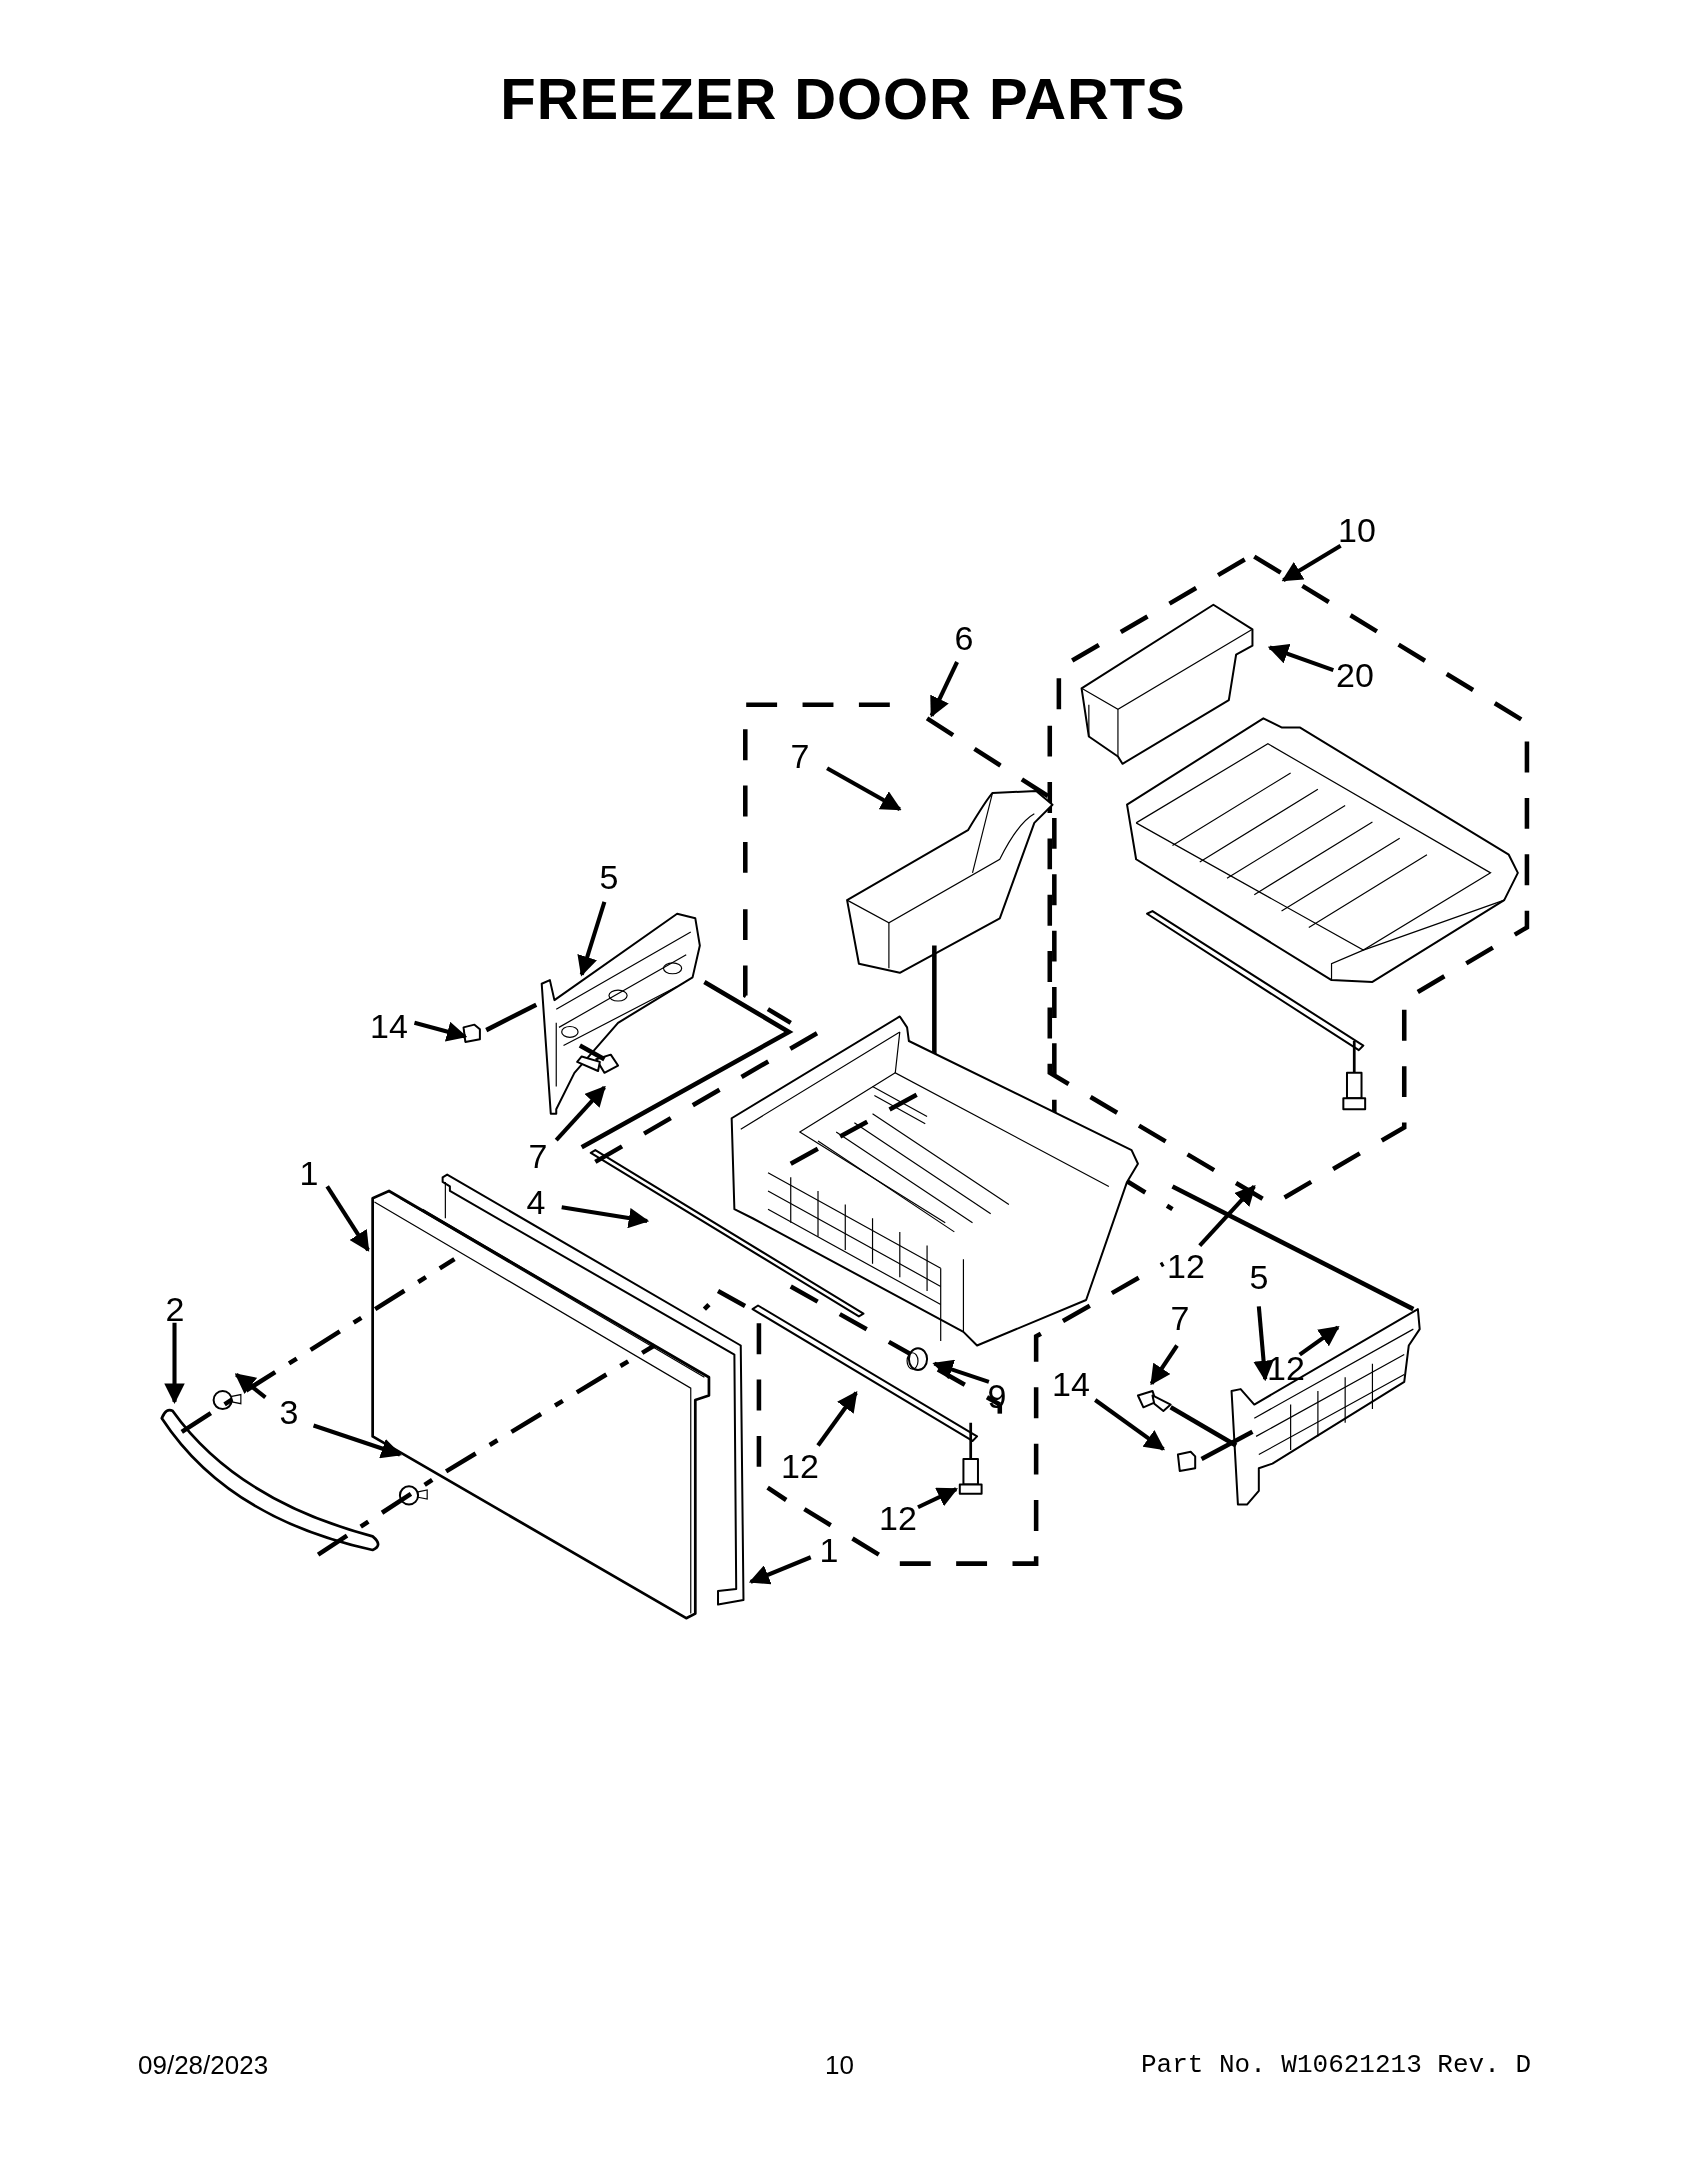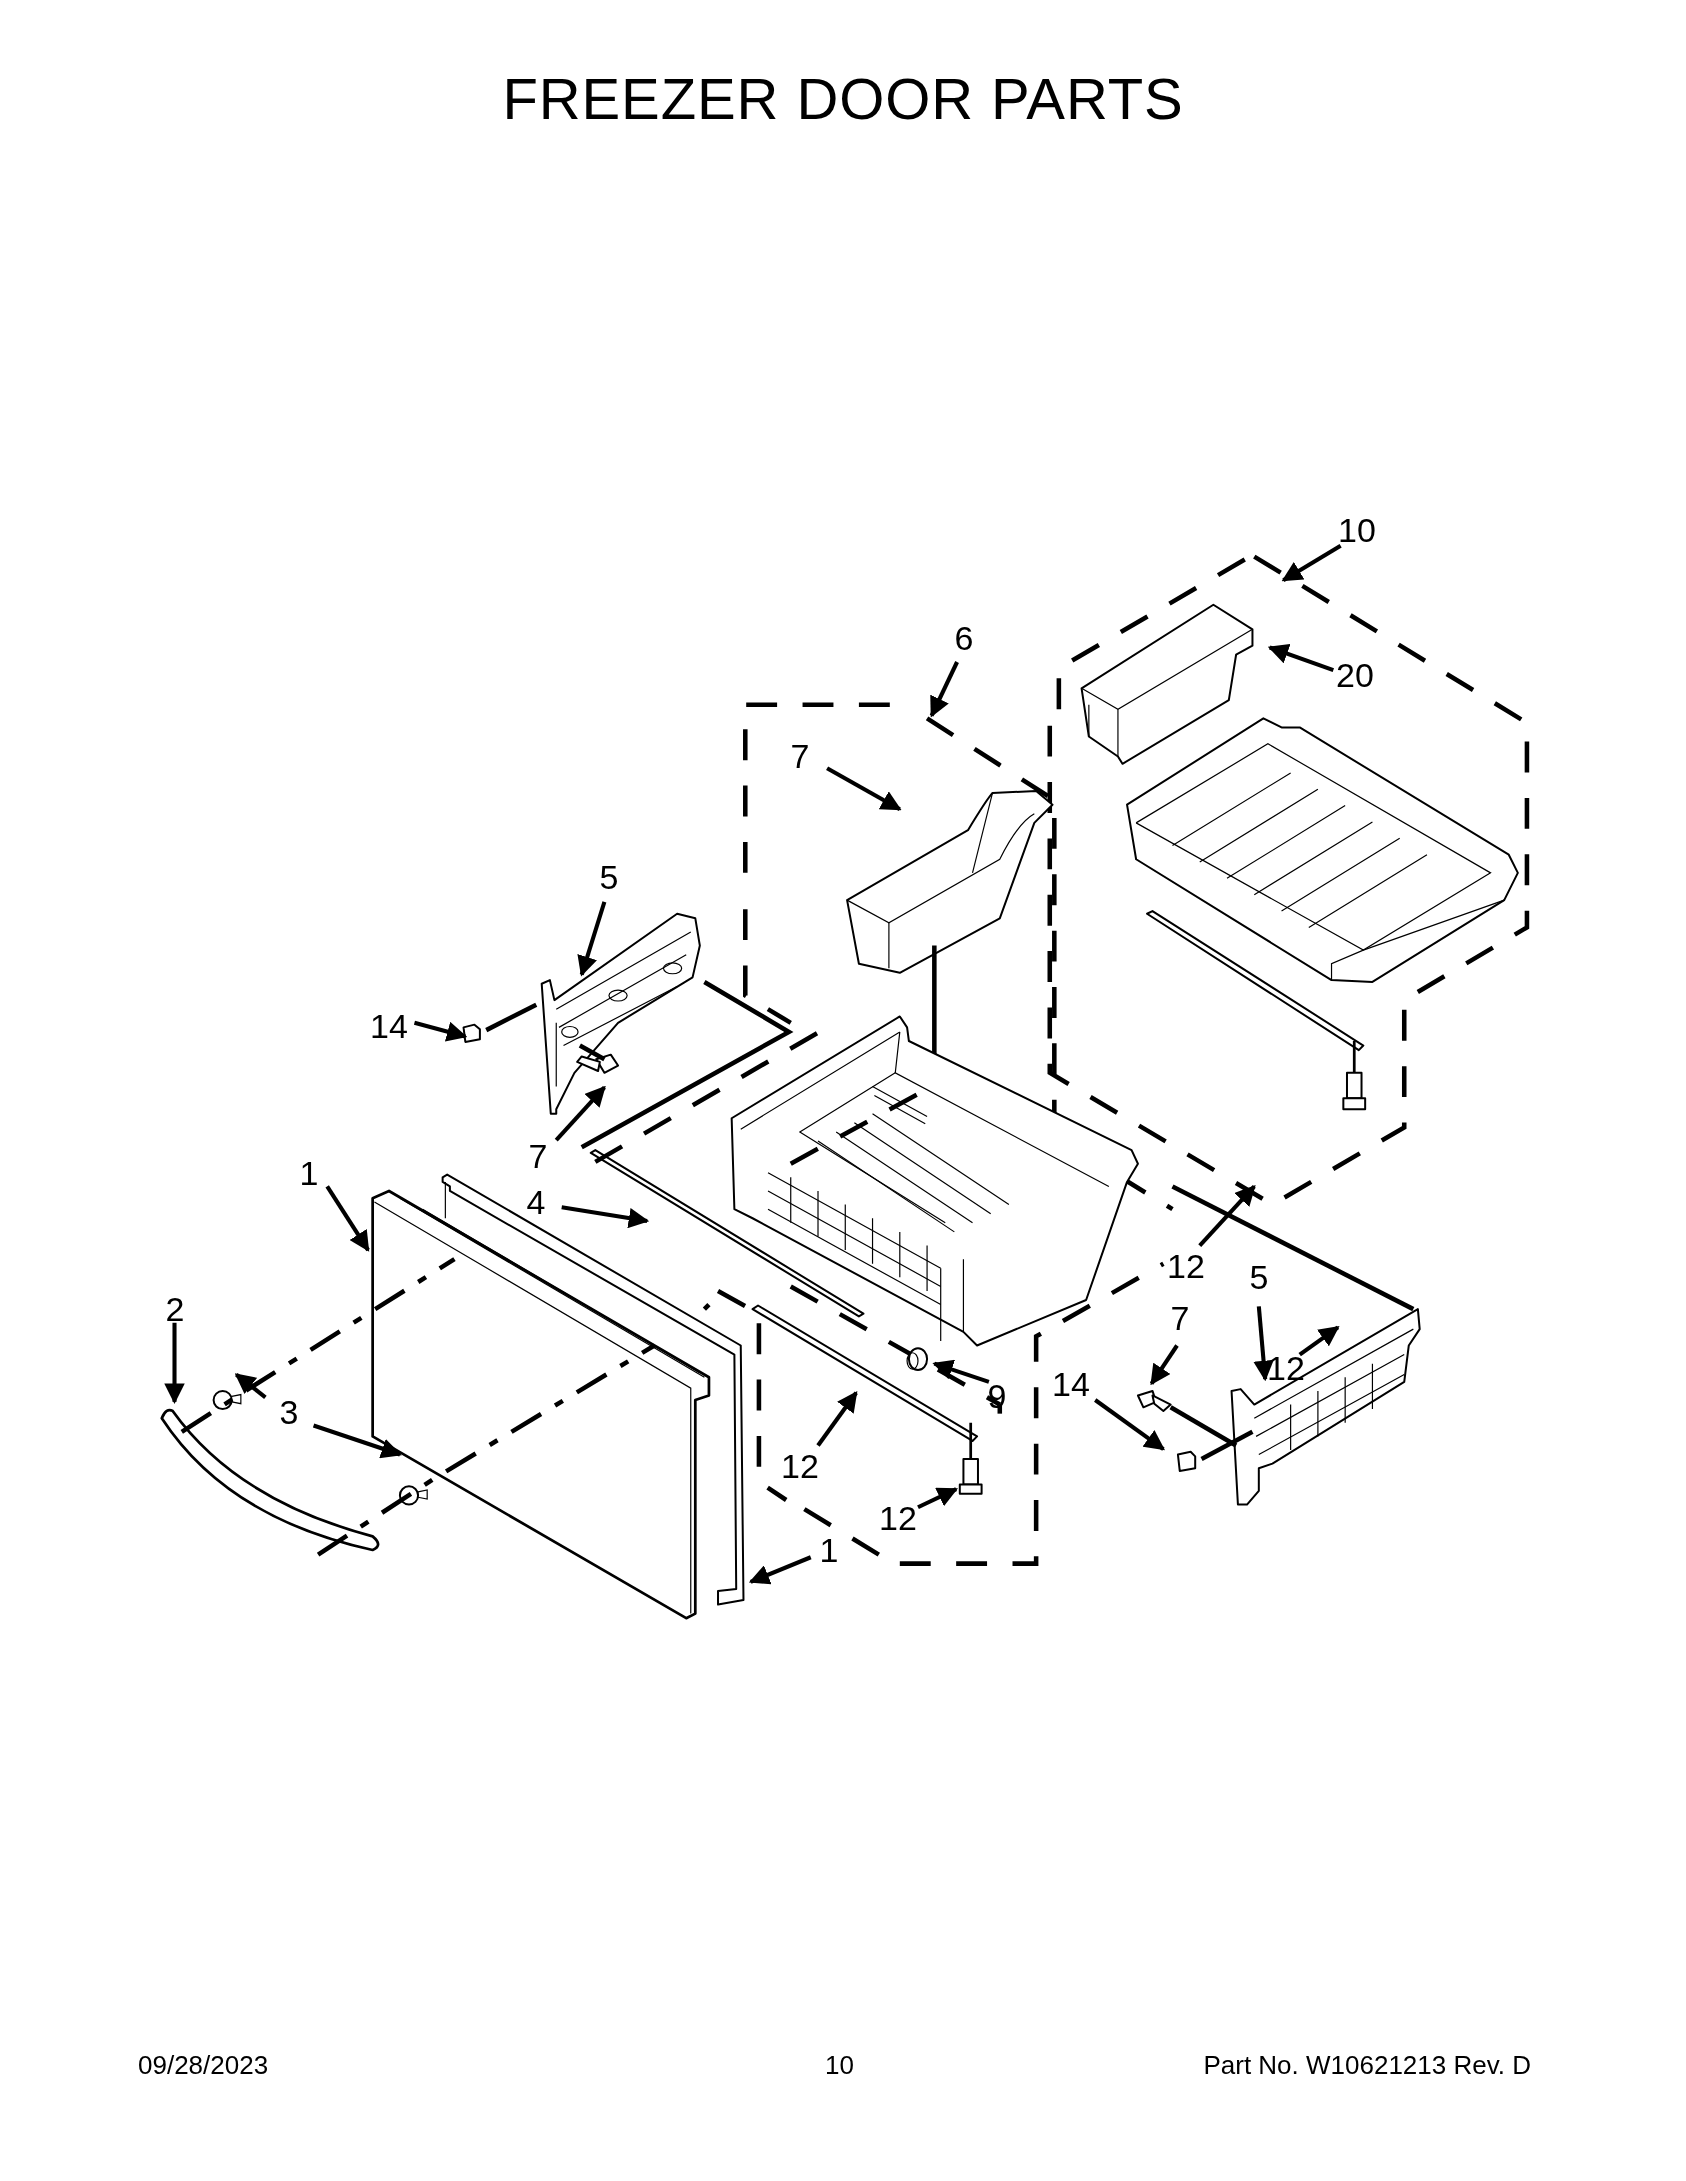--- a/index.html
+++ b/index.html
@@ -1,21 +1,21 @@
 <!DOCTYPE html>
 <html style="font-size:14.5px"><head>
 <meta charset="utf-8">
 <style>
   html, body { margin:0; padding:0; background:#ffffff; }
   body { width:1686px; height:2182px; position:relative; overflow:hidden; font-family:"Liberation Sans", sans-serif; color:#000; }
-  .title { position:absolute; left:0; width:1686px; top:65px; text-align:center; font-weight:normal; font-size:58px; letter-spacing:0.9px; }
+  .title { position:absolute; left:0; width:1686px; top:65px; text-align:center; font-weight:bold; font-size:58px; letter-spacing:0.9px; }
   .footer-text { position:absolute; top:2050px; font-size:26px; }
   #footer-date { left:138px; }
   #footer-page { left:812px; width:55px; text-align:center; }
-  #footer-part { right:155px; }
+  #footer-part { right:155px;font-family:Liberation Mono, monospace; }
   svg.diagram { position:absolute; left:0; top:0; }
   .callout { position:absolute; font-size:34px; line-height:1; transform:translate(-50%,-50%); white-space:nowrap; }
   .dash { stroke:#000; stroke-width:5; fill:none; stroke-dasharray:34 28; }
   .dashdot { stroke:#000; stroke-width:5; fill:none; stroke-dasharray:38 18 10 18; }
   .solid { stroke:#000; stroke-width:5; fill:none; }
   .part { stroke:#000; stroke-width:2.2; fill:#fff; stroke-linejoin:round; }
   .thin { stroke:#000; stroke-width:1.3; fill:none; }
   .leader { stroke:#000; stroke-width:4.5; fill:none; }
 </style>
 </head>

